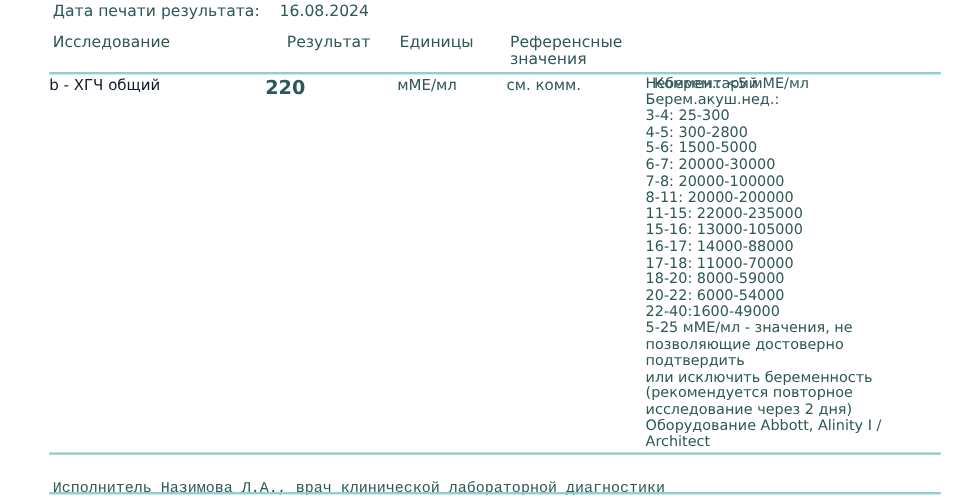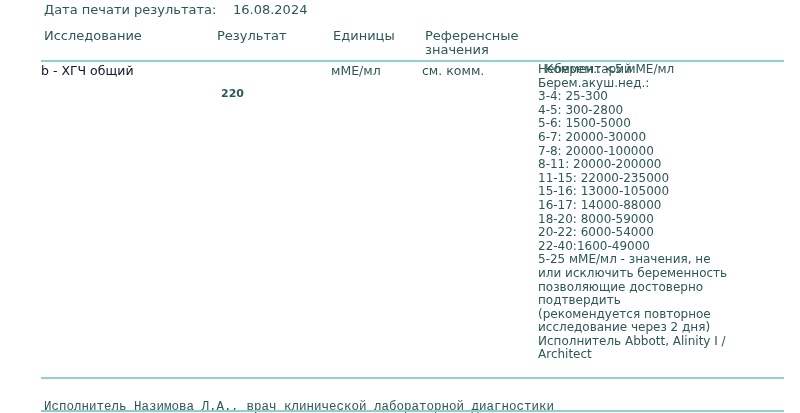--- a/index.html
+++ b/index.html
@@ -8,31 +8,31 @@
       background: #ffffff;
       font-family: "DejaVu Sans", sans-serif;
       color: #2e5757;
       position: relative;
     }
     .abs { position: absolute; white-space: nowrap; }
     .print-label { left: 44px; top: 2px; font-size: 13px; }
     .print-date { left: 233px; top: 2px; font-size: 13px; }
     .hdr { font-size: 13px; top: 29px; line-height: 14px; }
     .hdr.study { left: 44px; }
-    .hdr.result { left: 217px; text-align: center; }
+    .hdr.result { left: 239px; text-align: center; }
     .hdr.units { left: 333px; }
     .hdr.ref { left: 425px; white-space: normal; width: 100px; }
     .hdr.comment { left: 545px; }
     .line { position: absolute; height: 2px; background: #8fcfcf; }
     .line.top { left: 41px; top: 60px; width: 743px; }
     .line.mid { left: 41px; top: 377px; width: 743px; }
     .line.bot { left: 41px; top: 410px; width: 743px; }
     .row { top: 63px; font-size: 12.5px; }
     .cell-study { left: 41px; color: #0f172a; }
-    .cell-result { left: 221px; font-weight: bold; font-size: 11px; margin-top: 24px; }
+    .cell-result { left: 221px; font-weight: bold; font-size: 16px; }
     .cell-units { left: 331px; }
     .cell-ref { left: 422px; }
     .comment {
       position: absolute; left: 538px; top: 63px; width: 245px;
       font-size: 12px; line-height: 13.6px; white-space: normal;
     }
     .comment div { margin: 0; }
     .footer { left: 44px; top: 400px; font-size: 12.5px; font-family: Liberation Mono, monospace; }
   </style>
 </head>
@@ -59,29 +59,30 @@
       <div>Берем.акуш.нед.:</div>
       <div>3-4: 25-300</div>
       <div>4-5: 300-2800</div>
       <div>5-6: 1500-5000</div>
       <div>6-7: 20000-30000</div>
       <div>7-8: 20000-100000</div>
       <div>8-11: 20000-200000</div>
       <div>11-15: 22000-235000</div>
       <div>15-16: 13000-105000</div>
       <div>16-17: 14000-88000</div>
+      <div>17-18: 11000-70000</div>
       <div>18-20: 8000-59000</div>
       <div>20-22: 6000-54000</div>
       <div>22-40:1600-49000</div>
       <div>5-25 мМЕ/мл - значения, не</div>
+      <div>позволяющие достоверно подтвердить</div>
       <div>или исключить беременность</div>
-      <div>позволяющие достоверно подтвердить</div>
       <div>(рекомендуется повторное</div>
       <div>исследование через 2 дня)</div>
-      <div>Исполнитель Abbott, Alinity I /</div>
+      <div>Оборудование Abbott, Alinity I /</div>
       <div>Architect</div>
     </div>
 </div>
 
 <div class="line mid"></div>
 
 <div class="abs footer">Исполнитель Назимова Л.А., врач клинической лабораторной диагностики</div>
 
 <div class="line bot"></div>
 

